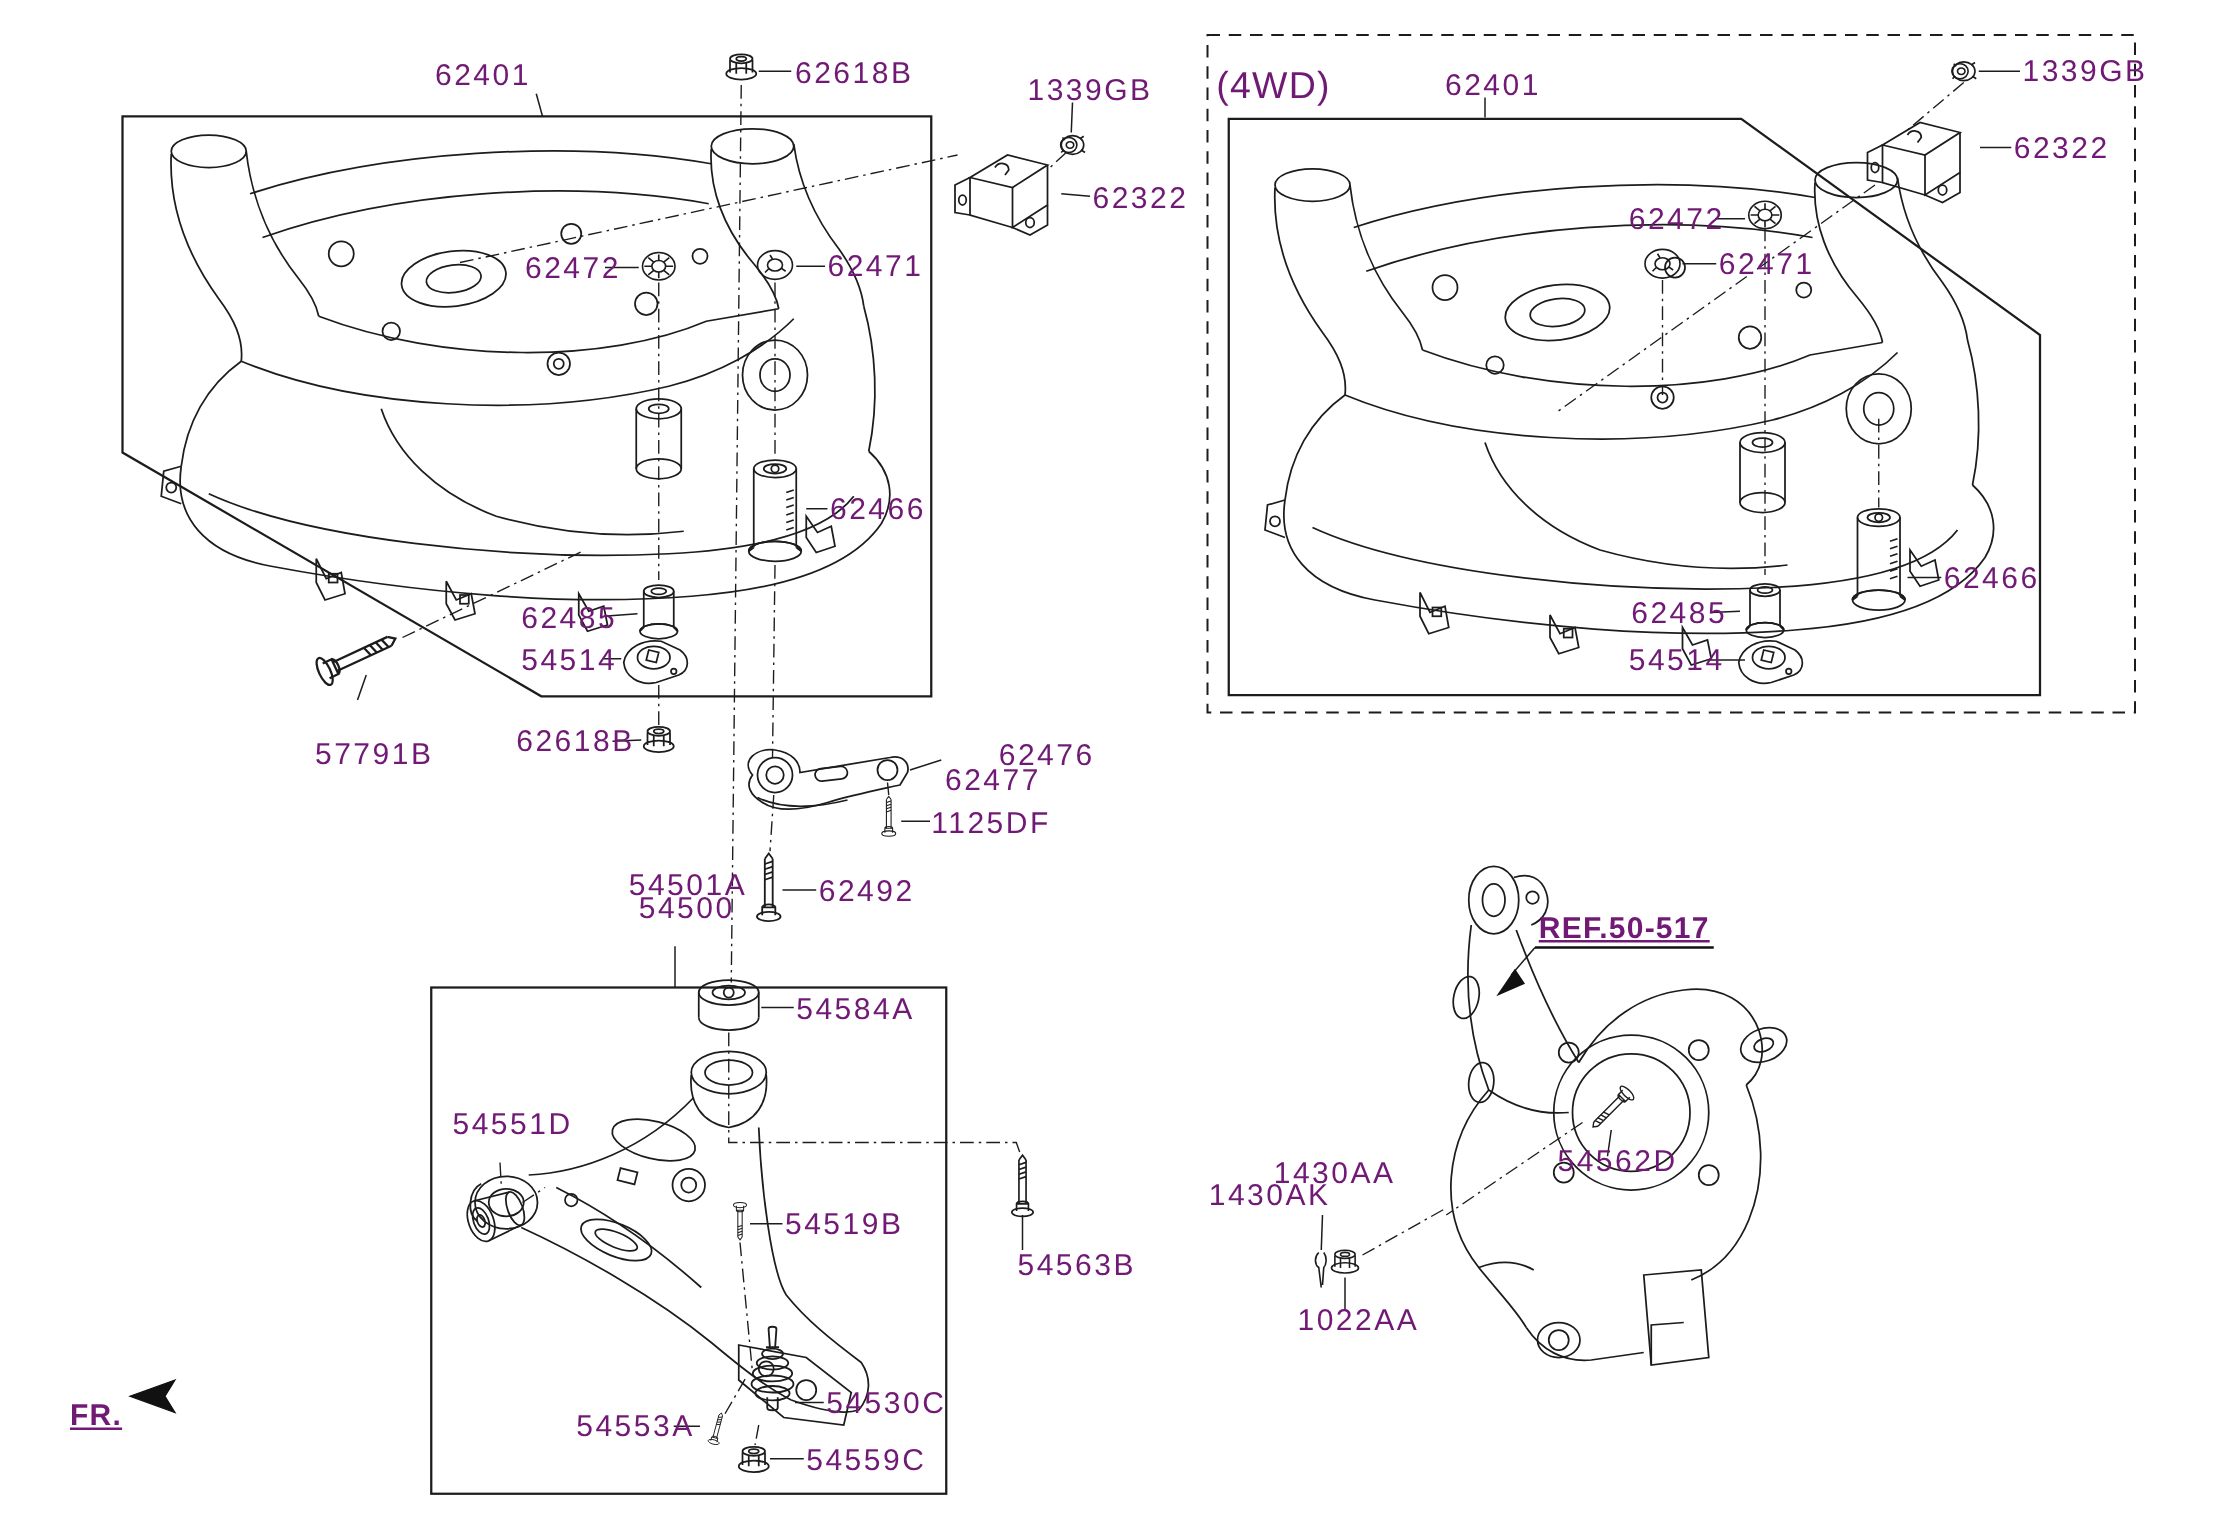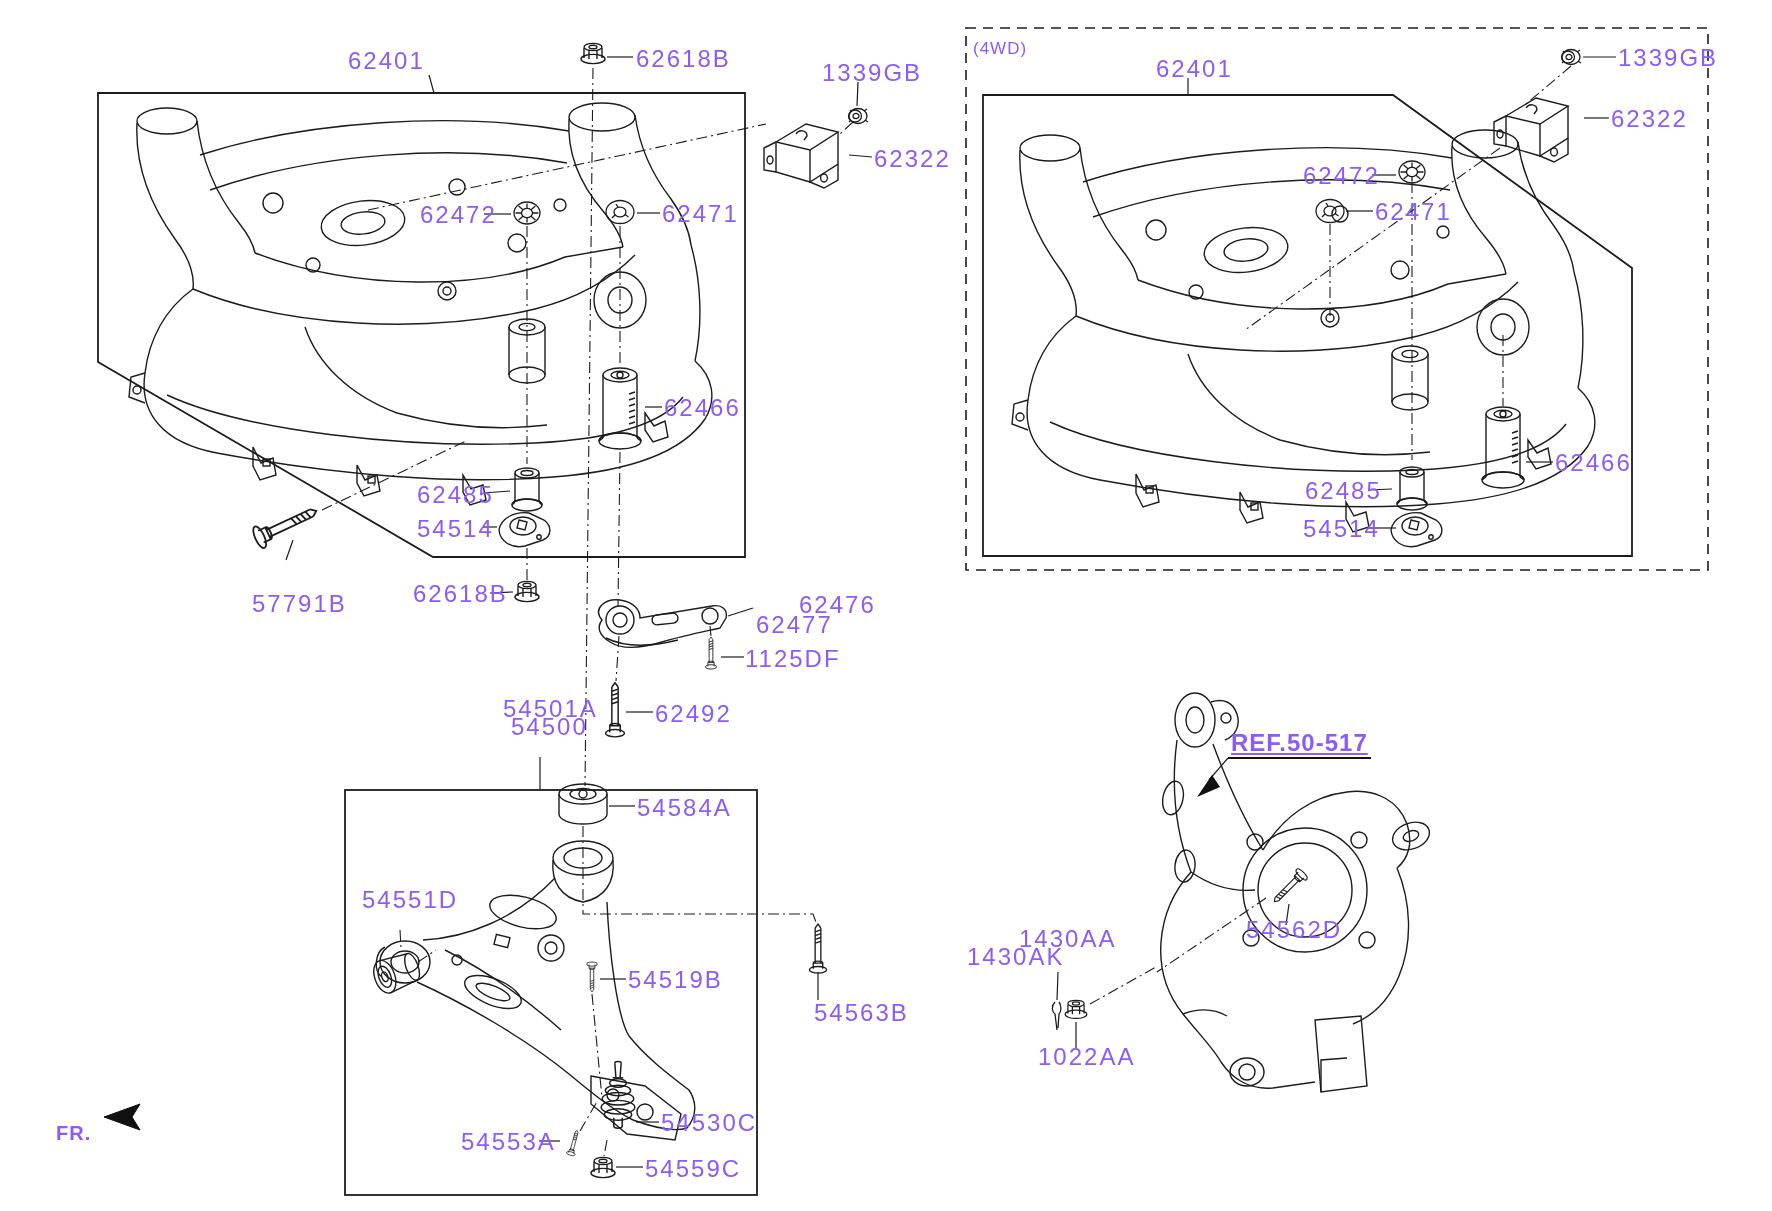--- a/index.html
+++ b/index.html
@@ -1,22 +1,22 @@
 <!DOCTYPE html>
 <html><head>
 <meta charset="utf-8">
 <style>
   html,body{margin:0;padding:0;background:#fff;}
   #canvas{position:relative;width:1772px;height:1211px;background:#ffffff;overflow:hidden;
           font-family:"Liberation Sans",sans-serif;color:#111;}
   svg{position:absolute;left:0;top:0;}
-  .lbl{position:absolute;font-size:24px;line-height:26px;letter-spacing:2px;white-space:nowrap;color:#8b5cf6;}
+  .lbl{position:absolute;font-size:24px;line-height:26px;letter-spacing:2px;white-space:nowrap;color:#701a75;}
   .lbl.ref{font-weight:bold;letter-spacing:1px;border-bottom:2px solid #111;padding:0 3px 1px 3px;text-decoration:underline;}
-  .lbl.fr{font-size:20px;font-weight:bold;letter-spacing:1px;}
-  .lbl.awd{font-size:17px;letter-spacing:1px;}
+  .lbl.fr{font-size:24px;font-weight:bold;letter-spacing:1px;text-decoration:underline;}
+  .lbl.awd{font-size:30px;letter-spacing:1px;margin-top:20px;}
 </style>
 </head>
 <body>
 
 <div id="canvas">
 
 <svg width="1772" height="1211" viewBox="0 0 1772 1211">
   <defs>
     <g id="flangenut" fill="none" stroke="#1c1c1c" stroke-width="1.4">
       <ellipse cx="0" cy="7" rx="12" ry="4.6"></ellipse>

